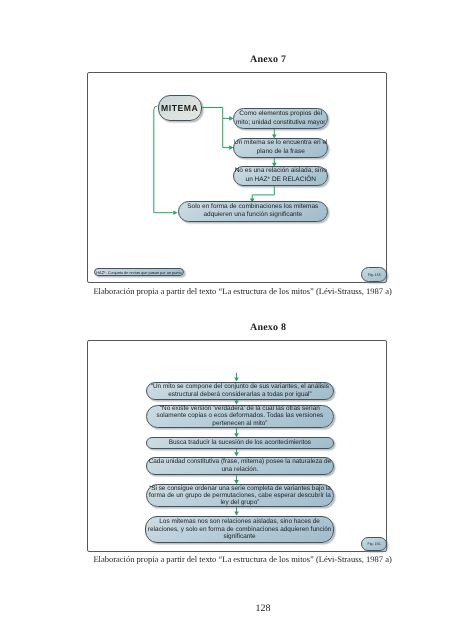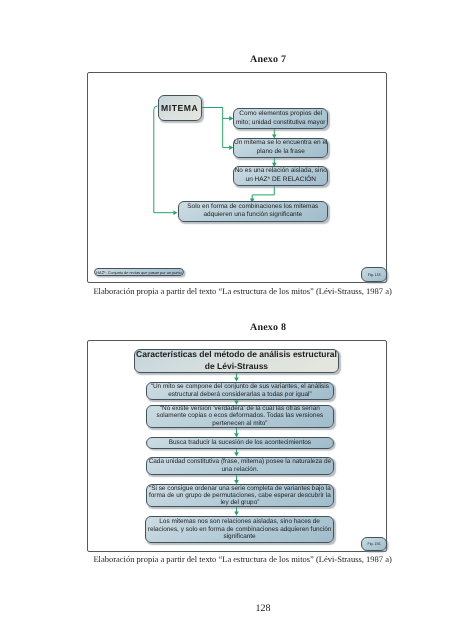--- a/index.html
+++ b/index.html
@@ -2,21 +2,21 @@
 <html><head>
 <meta charset="utf-8">
 <style>
   html,body{margin:0;padding:0;}
   body{width:453px;height:640px;background:#ffffff;font-family:"Liberation Serif",serif;overflow:hidden;position:relative;-webkit-font-smoothing:antialiased;text-rendering:geometricPrecision;}
   .page{position:absolute;left:0;top:0;width:453px;height:640px;}
   .anexo-title{position:absolute;transform:translateZ(0);font-family:"Liberation Serif",serif;font-weight:bold;font-size:10px;color:#1a1a1a;letter-spacing:.2px;margin-left:30px;}
   .frame{position:absolute;box-sizing:border-box;border:1px solid #575757;border-radius:2px;background:#fff;}
   .caption{position:absolute;transform:translateZ(0);font-family:"Liberation Serif",serif;font-size:8.5px;color:#1a1a1a;white-space:nowrap;}
   .pageno{position:absolute;transform:translateZ(0);font-family:"Liberation Serif",serif;font-size:10px;color:#222;}
-  .node{position:absolute;box-sizing:border-box;border:1px solid #44525c;border-radius:6px;opacity:.999;transform:translateZ(0);
+  .node{position:absolute;box-sizing:border-box;border:1px solid #44525c;border-radius:12px;opacity:.999;transform:translateZ(0);
         display:flex;flex-direction:column;align-items:center;justify-content:center;text-align:center;
         font-family:"Liberation Sans",sans-serif;color:#1c1c1c;}
   svg.wires{position:absolute;left:0;top:0;overflow:visible;}
   .node{background:linear-gradient(155deg,#cedce2 0%,#bad0da 35%,#a9c3d0 78%,#a0bccb 100%);box-shadow:1.6px 1.6px 1.2px rgba(125,136,142,.55);}
   .node.root,.node.hdr{background:linear-gradient(150deg,#c5d5dc 0%,#d9e0dd 48%,#e6e7de 100%);}
   .node .ln{white-space:nowrap;transform:translateZ(0);}
 </style>
 </head>
 <body>
 
@@ -80,24 +80,20 @@
       </g>
       <g fill="#27a368">
         <path d="M149.5 41.6 l-2.3 -4.2 h4.6 z"></path>
         <path d="M149.5 64.7 l-2.3 -4.2 h4.6 z"></path>
         <path d="M149.5 97.4 l-2.3 -4.2 h4.6 z"></path>
         <path d="M149.5 116.5 l-2.3 -4.2 h4.6 z"></path>
         <path d="M149.5 144.3 l-2.3 -4.2 h4.6 z"></path>
         <path d="M149.5 175.7 l-2.3 -4.2 h4.6 z"></path>
       </g>
     </svg>
-    <div class="node hdr" style="left:46.6px;top:8.6px;width:205.7px;height:24.2px;font-size:8.5px;line-height:11.2px;font-weight:bold;">
-        <div class="ln">Características del método de análisis estructural</div>
-        <div class="ln">de Lévi-Strauss</div>
-      </div>
     <div class="node" style="left:58.8px;top:41.6px;width:188.2px;height:18.6px;font-size:6.45px;line-height:7.4px;">
         <div class="ln">“Un mito se compone del conjunto de sus variantes, el análisis</div>
         <div class="ln">estructural deberá considerarlas a todas por igual”</div>
       </div>
     <div class="node" style="left:58.8px;top:64.7px;width:188.2px;height:22.9px;font-size:6.45px;line-height:7.4px;">
         <div class="ln">“No existe versión ‘verdadera’ de la cual las otras serían</div>
         <div class="ln">solamente copias o ecos deformados.  Todas las versiones</div>
         <div class="ln">pertenecen al mito”</div>
       </div>
     <div class="node" style="left:58.8px;top:97.4px;width:188.2px;height:11.4px;font-size:6.45px;line-height:7.4px;">

